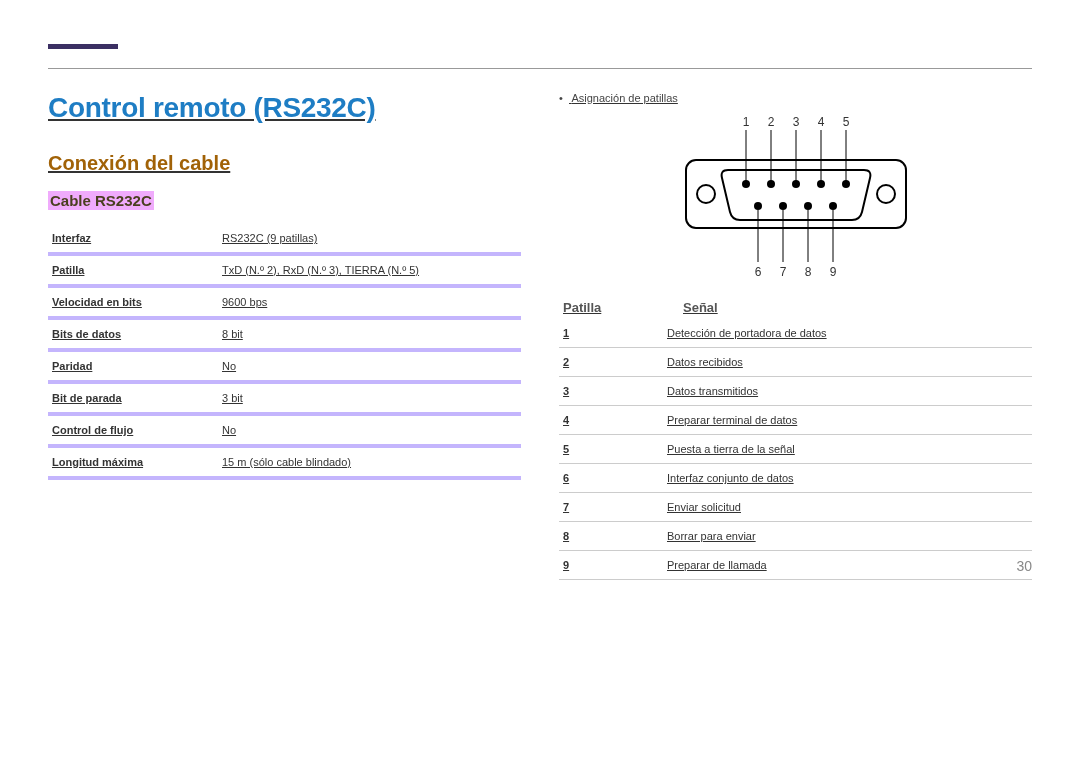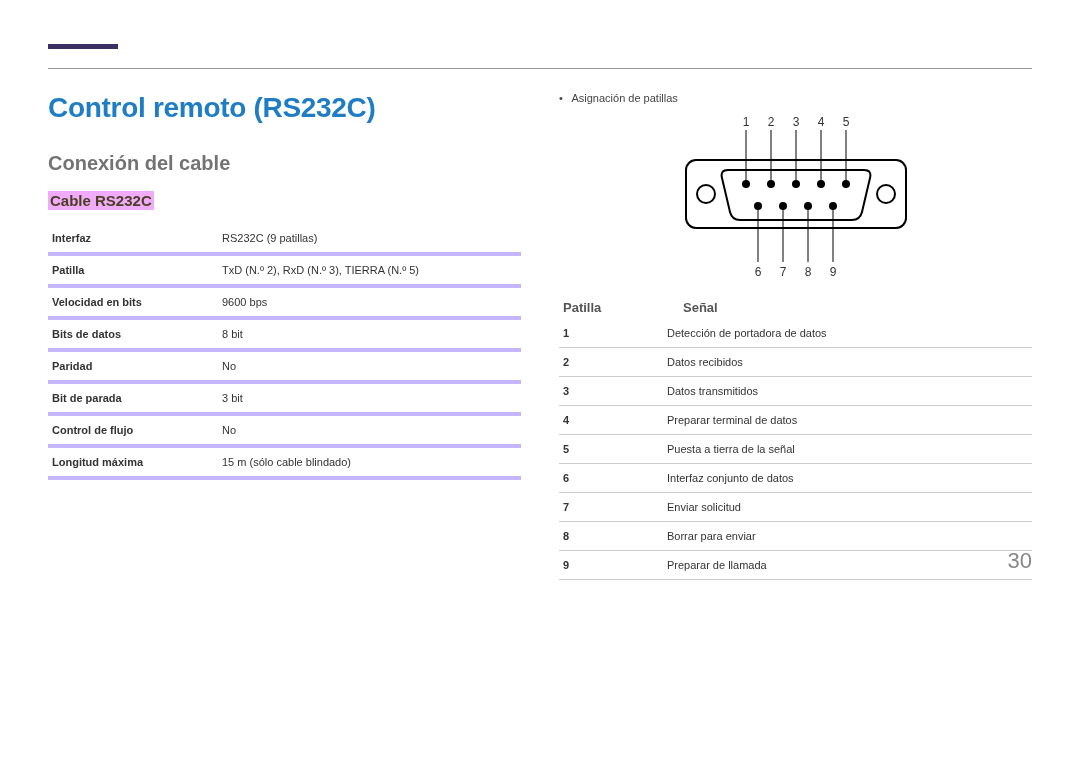--- a/index.html
+++ b/index.html
@@ -1,44 +1,44 @@
 <!DOCTYPE html>
 <html><head>
 <meta charset="utf-8">
 <style>
   * { box-sizing: border-box; margin: 0; padding: 0; }
   html, body { width: 1080px; height: 763px; background: #fff; font-family: Arial, Helvetica, sans-serif; color: #333; }
-  .page { position: relative; width: 1080px; height: 596px; padding: 40px 48px 30px 48px; }
+  .page { position: relative; width: 1080px; height: 596px; padding: 40px 48px 30px 48px; text-decoration: underline; }
   .toprule { position: absolute; left: 48px; right: 48px; top: 68px; border-top: 1px solid #999; }
   .tab-mark { position: absolute; left: 48px; top: 44px; width: 70px; height: 24px; border-top: 5px solid #3b2f63; }
   .columns { display: flex; gap: 38px; margin-top: 52px; }
   .col { flex: 1 1 0; }
 
   h1 { font-size: 28px; font-weight: 700; color: #1e7dc4; margin-bottom: 28px; letter-spacing: -0.3px; }
-  h2 { font-size: 20px; font-weight: 700; color: #737373; margin-bottom: 16px; }
+  h2 { font-size: 20px; font-weight: 700; color: #a16207; margin-bottom: 16px; }
   h3 { font-size: 15px; font-weight: 700; color: #4a3f1f; background: #f0abfc; display: inline-block; padding: 1px 2px; margin-bottom: 14px; }
 
   table.spec { width: 100%; border-collapse: collapse; font-size: 11px; }
   table.spec td { padding: 8px 4px; border-bottom: 4px solid #c4b5fd; vertical-align: middle; }
   table.spec td:first-child { font-weight: 700; width: 170px; }
 
   .bullet-line { font-size: 11px; color: #444; margin-bottom: 8px; }
   .bullet-line .dot { display: inline-block; width: 10px; }
 
   .pinhdr { display: flex; gap: 60px; font-size: 13px; font-weight: 700; color: #555; margin: 14px 0 4px 4px; }
   .pinhdr span:first-child { width: 60px; }
 
   table.pins { width: 100%; border-collapse: collapse; font-size: 11px; }
   table.pins td { padding: 8px 4px; border-bottom: 1px solid #ccc; }
   table.pins td:first-child { font-weight: 700; width: 104px; }
 
   .connector-wrap { text-align: center; margin: 0 0 6px 0; }
   .connector-wrap svg { display: inline-block; }
 
-  .pagenum { position: absolute; right: 48px; bottom: 22px; font-size: 22px; color: #888; font-weight: 400; }
+  .pagenum { position: absolute; right: 48px; bottom: 22px; font-size: 14px; color: #888; font-weight: 400; }
 </style>
 </head>
 <body>
 
 <div class="page">
   <div class="tab-mark"></div>
   <div class="toprule"></div>
 
   <div class="columns">
 

